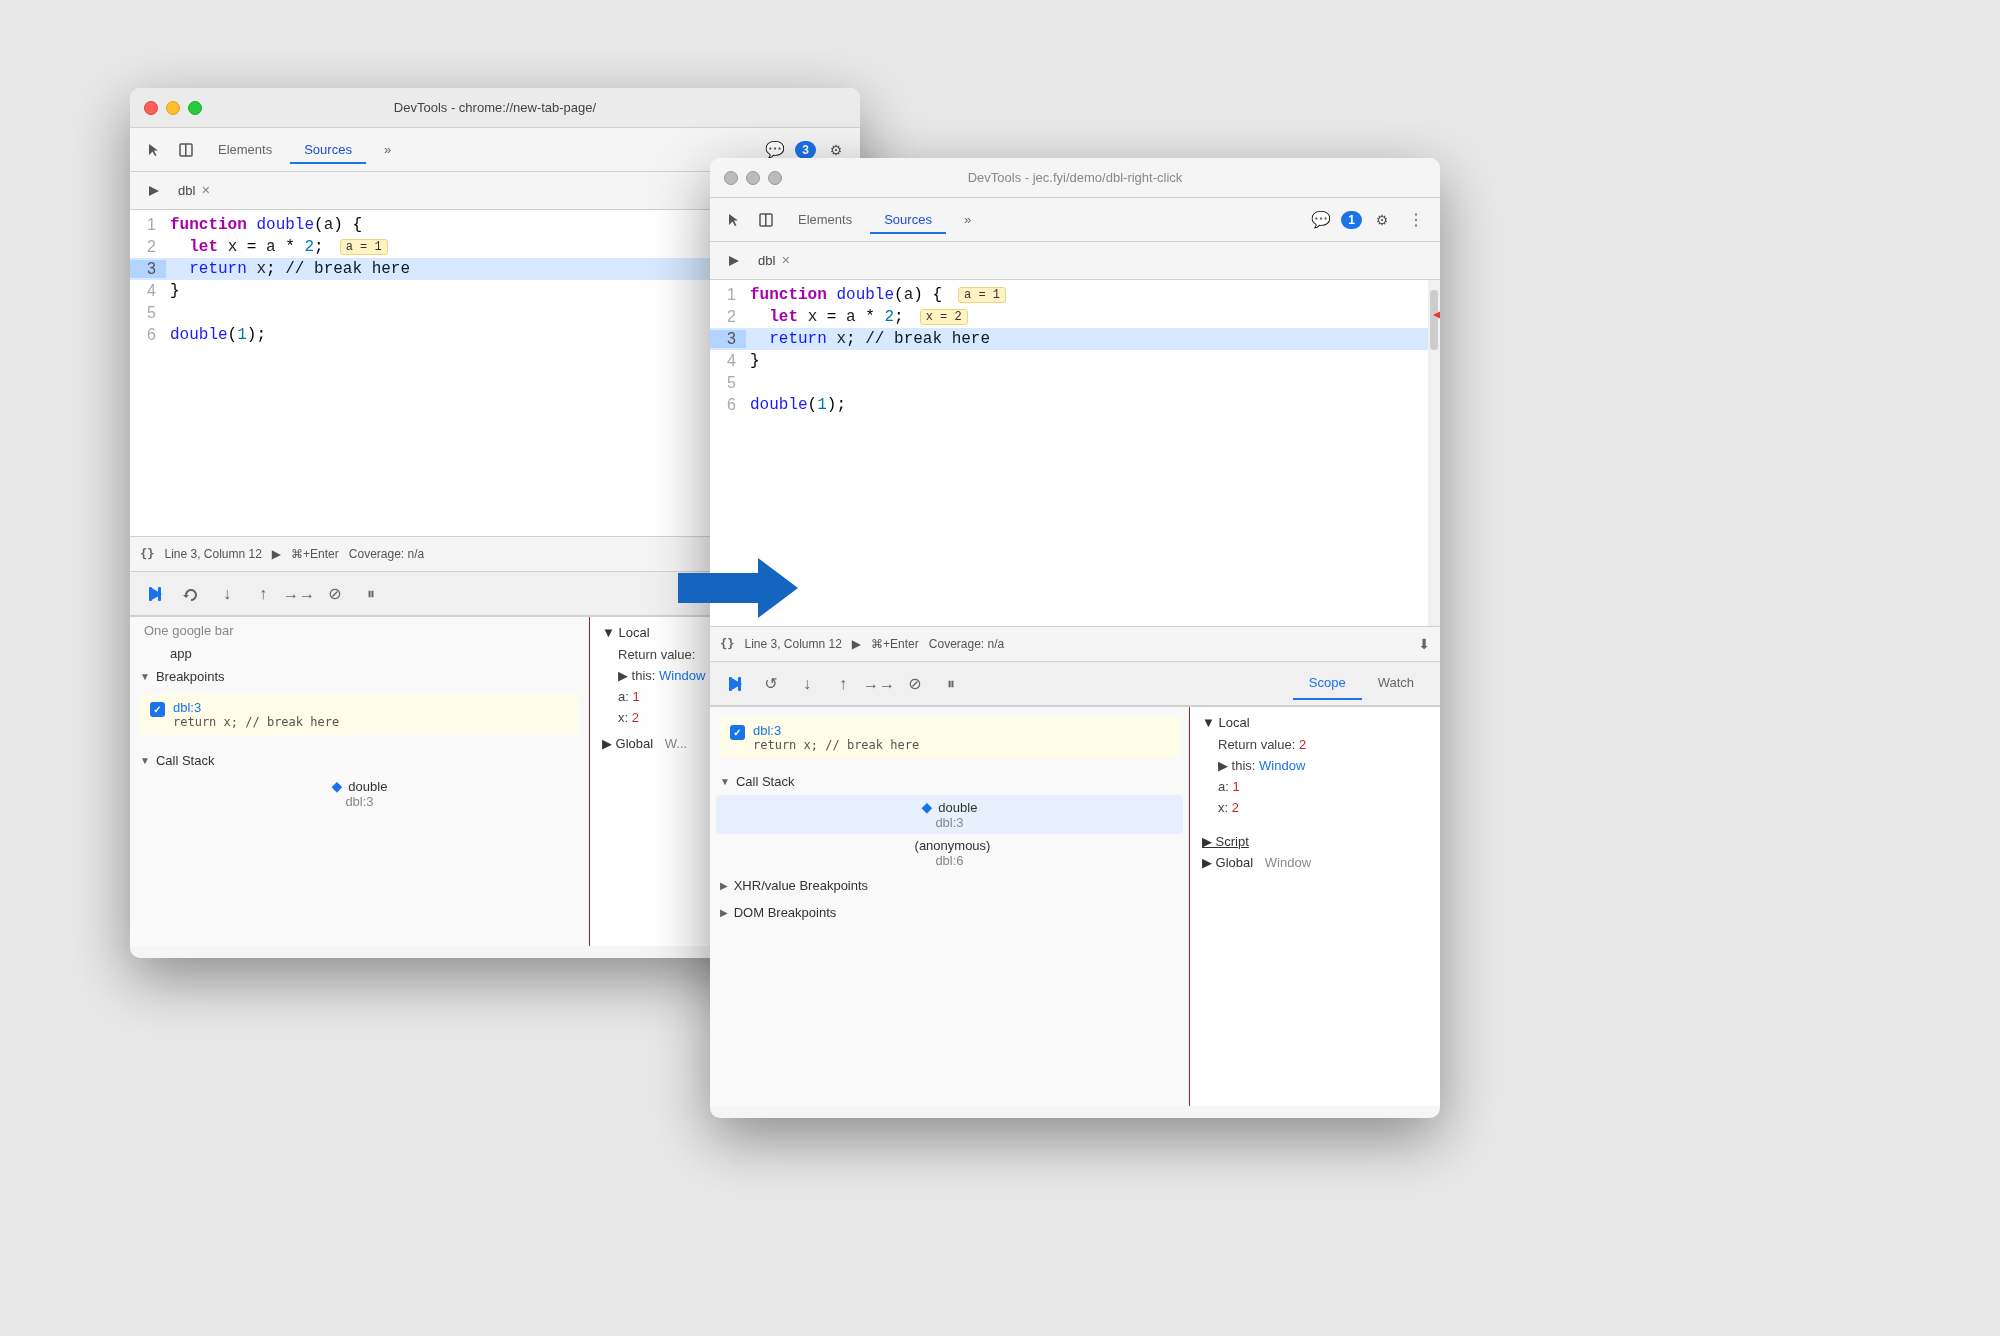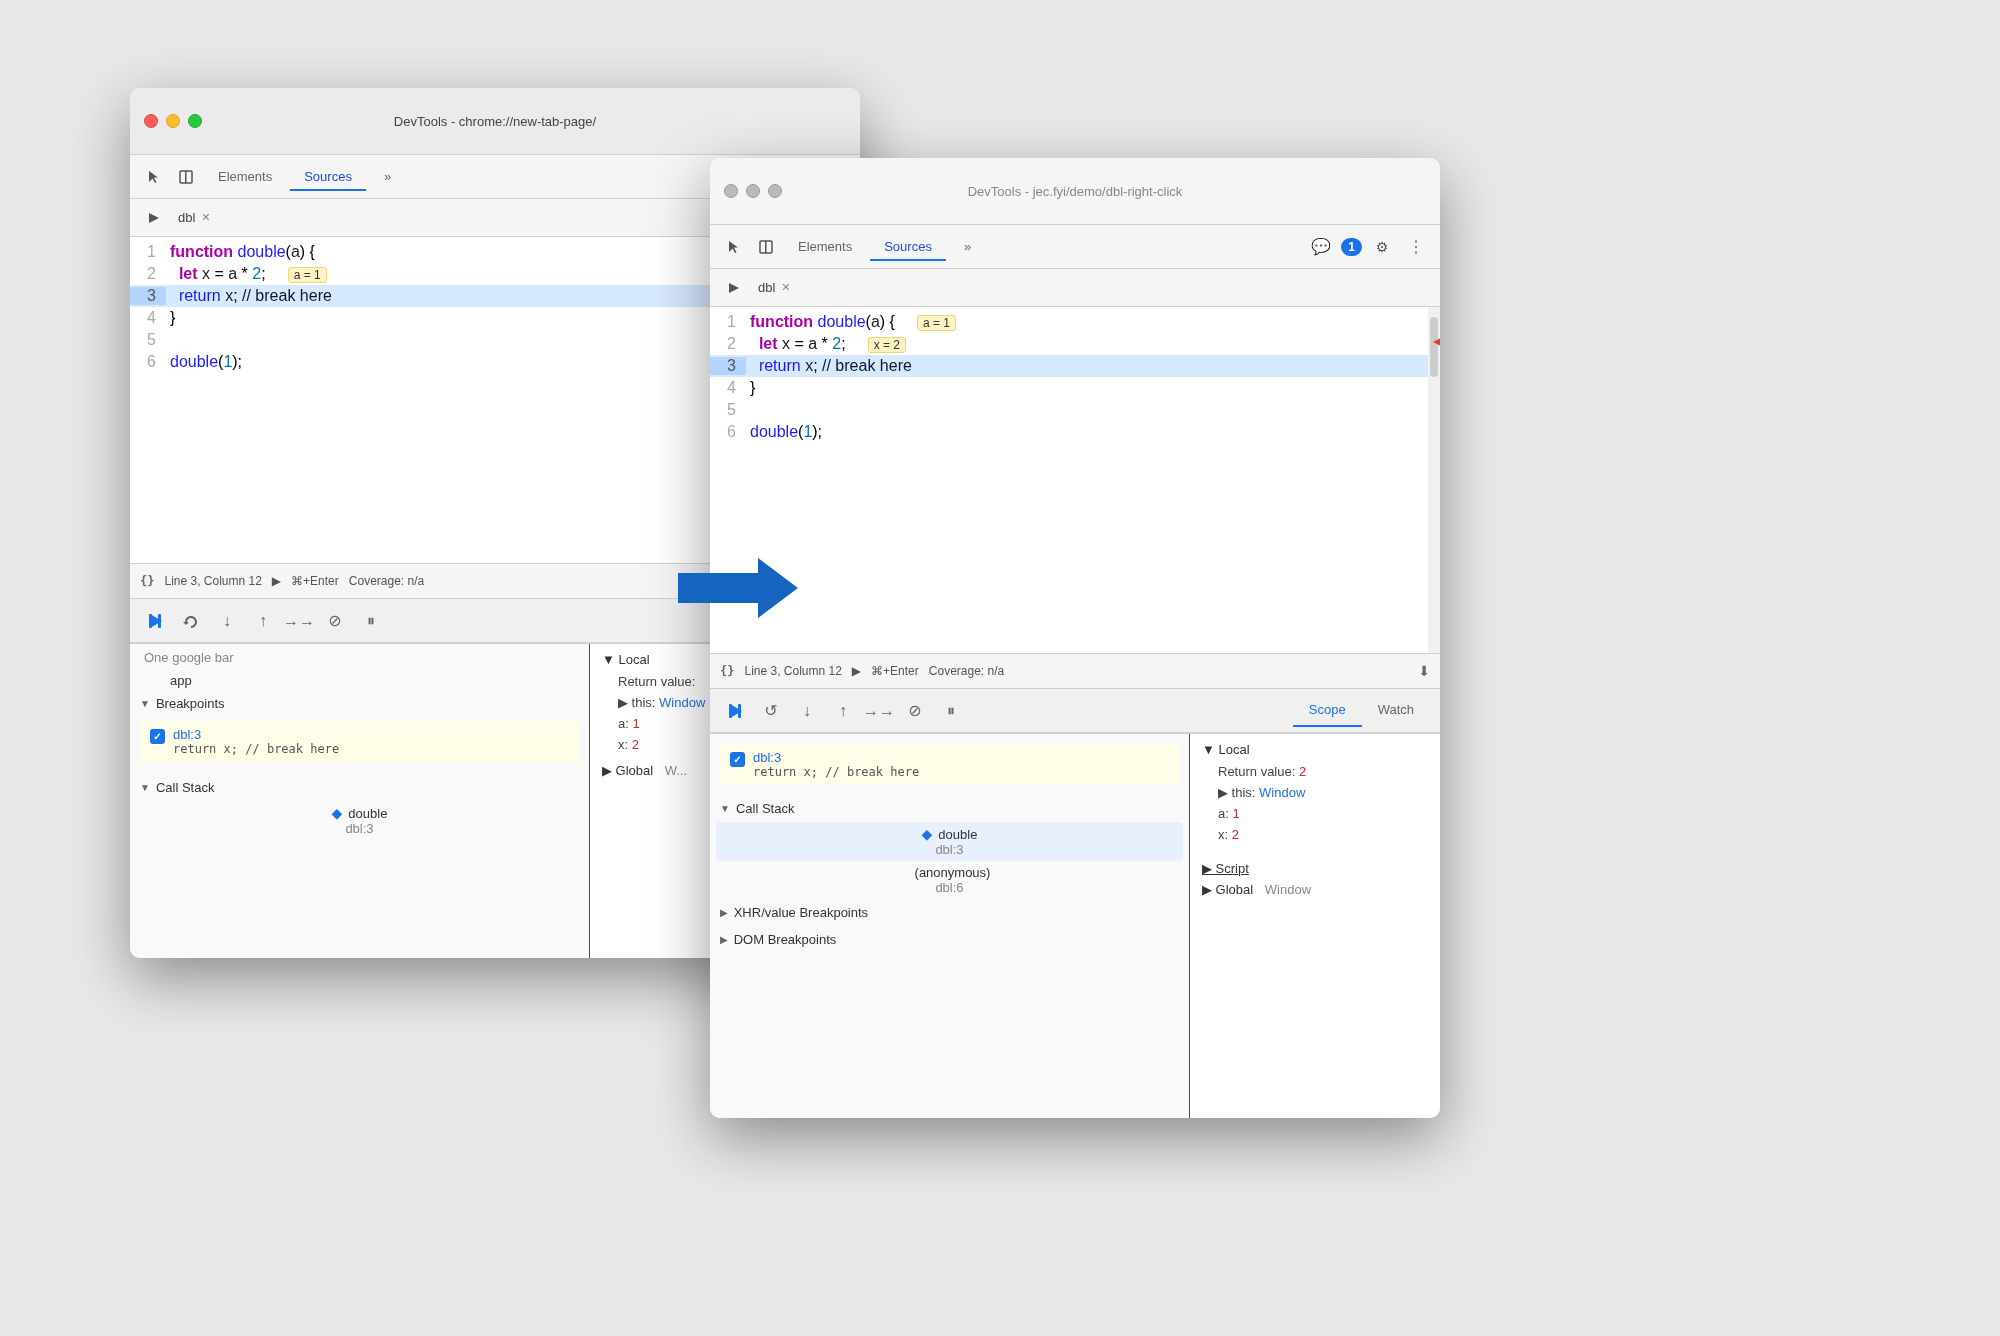--- a/index.html
+++ b/index.html
@@ -40,21 +40,21 @@
     
     .window-2 {
       left: 660px;
       top: 100px;
       width: 730px;
       height: 960px;
     }
 
     
     .titlebar {
-      height: 67px;
+      height: 40px;
       background: #ebebeb;
       border-bottom: 1px solid #d0d0d0;
       display: flex;
       align-items: center;
       padding: 0 14px;
       position: relative;
     }
 
     .titlebar.inactive {
       background: #f5f5f5;
@@ -197,20 +197,21 @@
 
     .code-line.highlighted .line-num {
       background: #b3d4ff;
       color: #555;
     }
 
     .line-content {
       flex: 1;
       padding-left: 4px;
       white-space: pre;
+      font-family: Liberation Mono, monospace;
     }
 
     
     .kw { color: #aa00aa; font-weight: 600; }
     .fn { color: #1a1aff; }
     .var { color: #222; }
     .cm { color: #0f172a; }
     .num { color: #0077aa; }
 
     
@@ -438,21 +439,21 @@
 
     
     .inline-badge {
       display: inline-block;
       background: #fff3c4;
       border: 1px solid #e8d87a;
       border-radius: 3px;
       padding: 0 5px;
       font-size: 12px;
       color: #333;
-      margin-left: 22px;
+      margin-left: 16px;
       vertical-align: middle;
     }
   </style>
 </head>
 <body>
 
 <div class="scene">
 
   <div class="devtools-window window-1">
 

